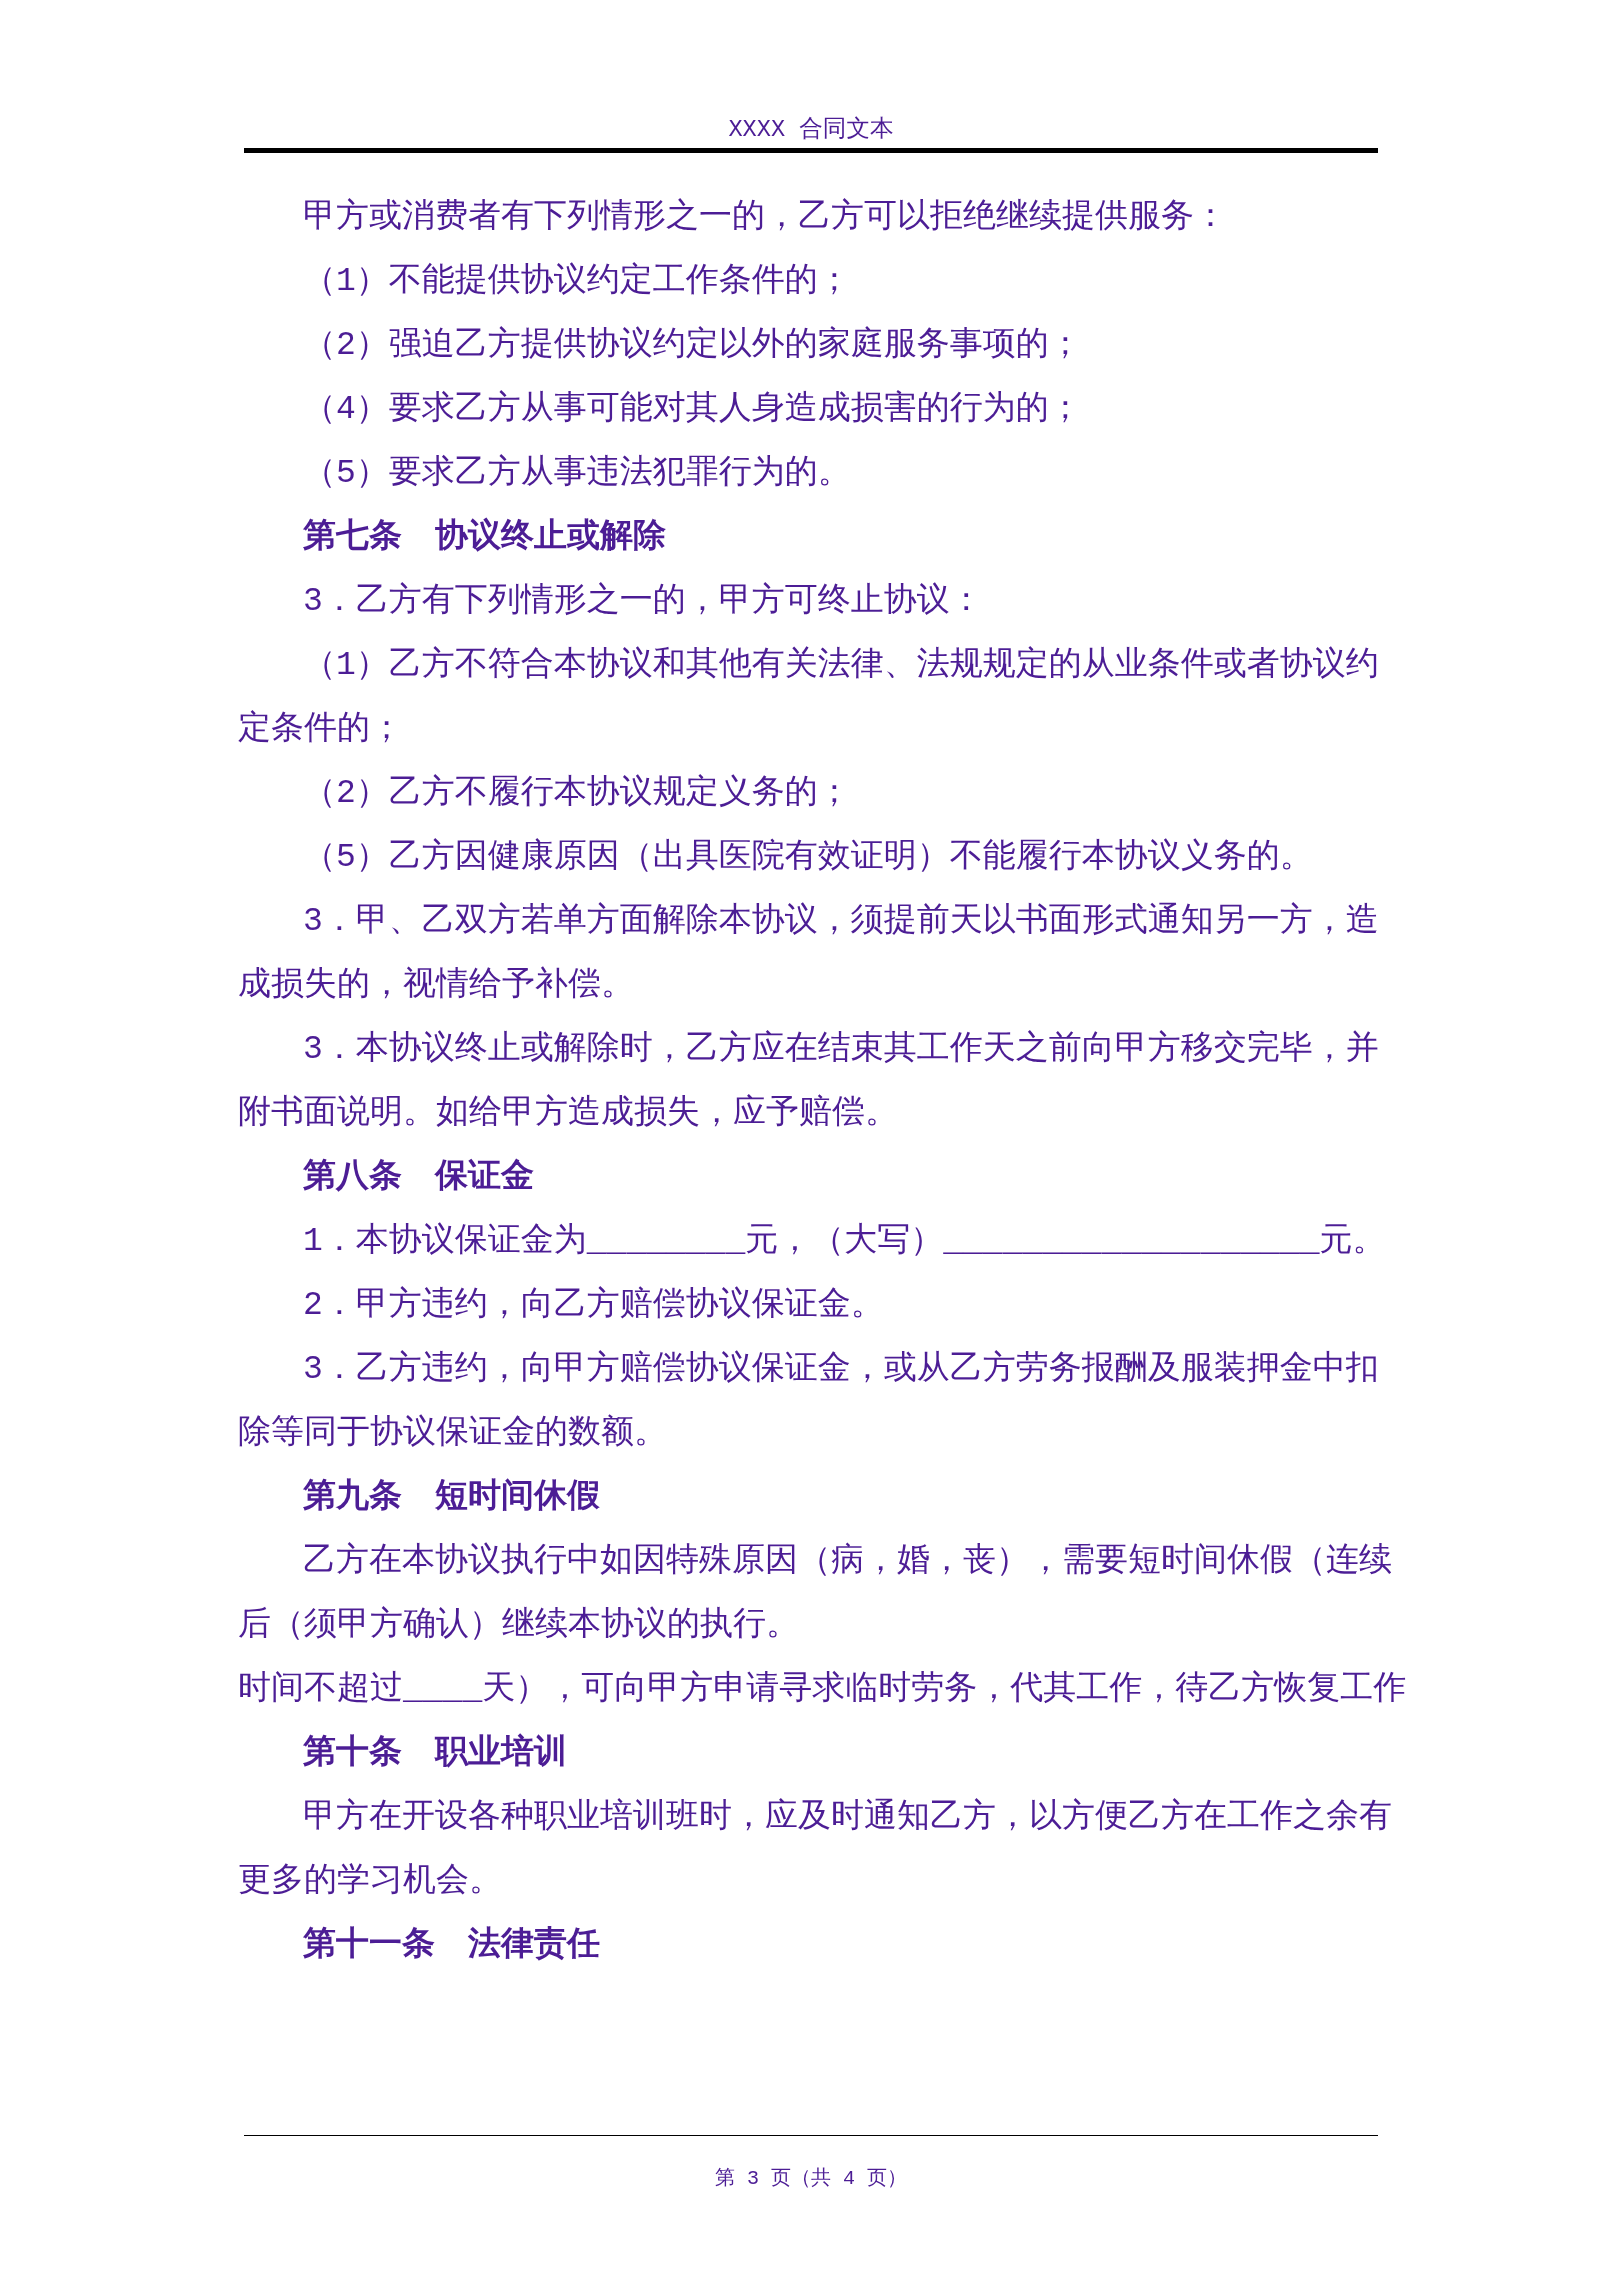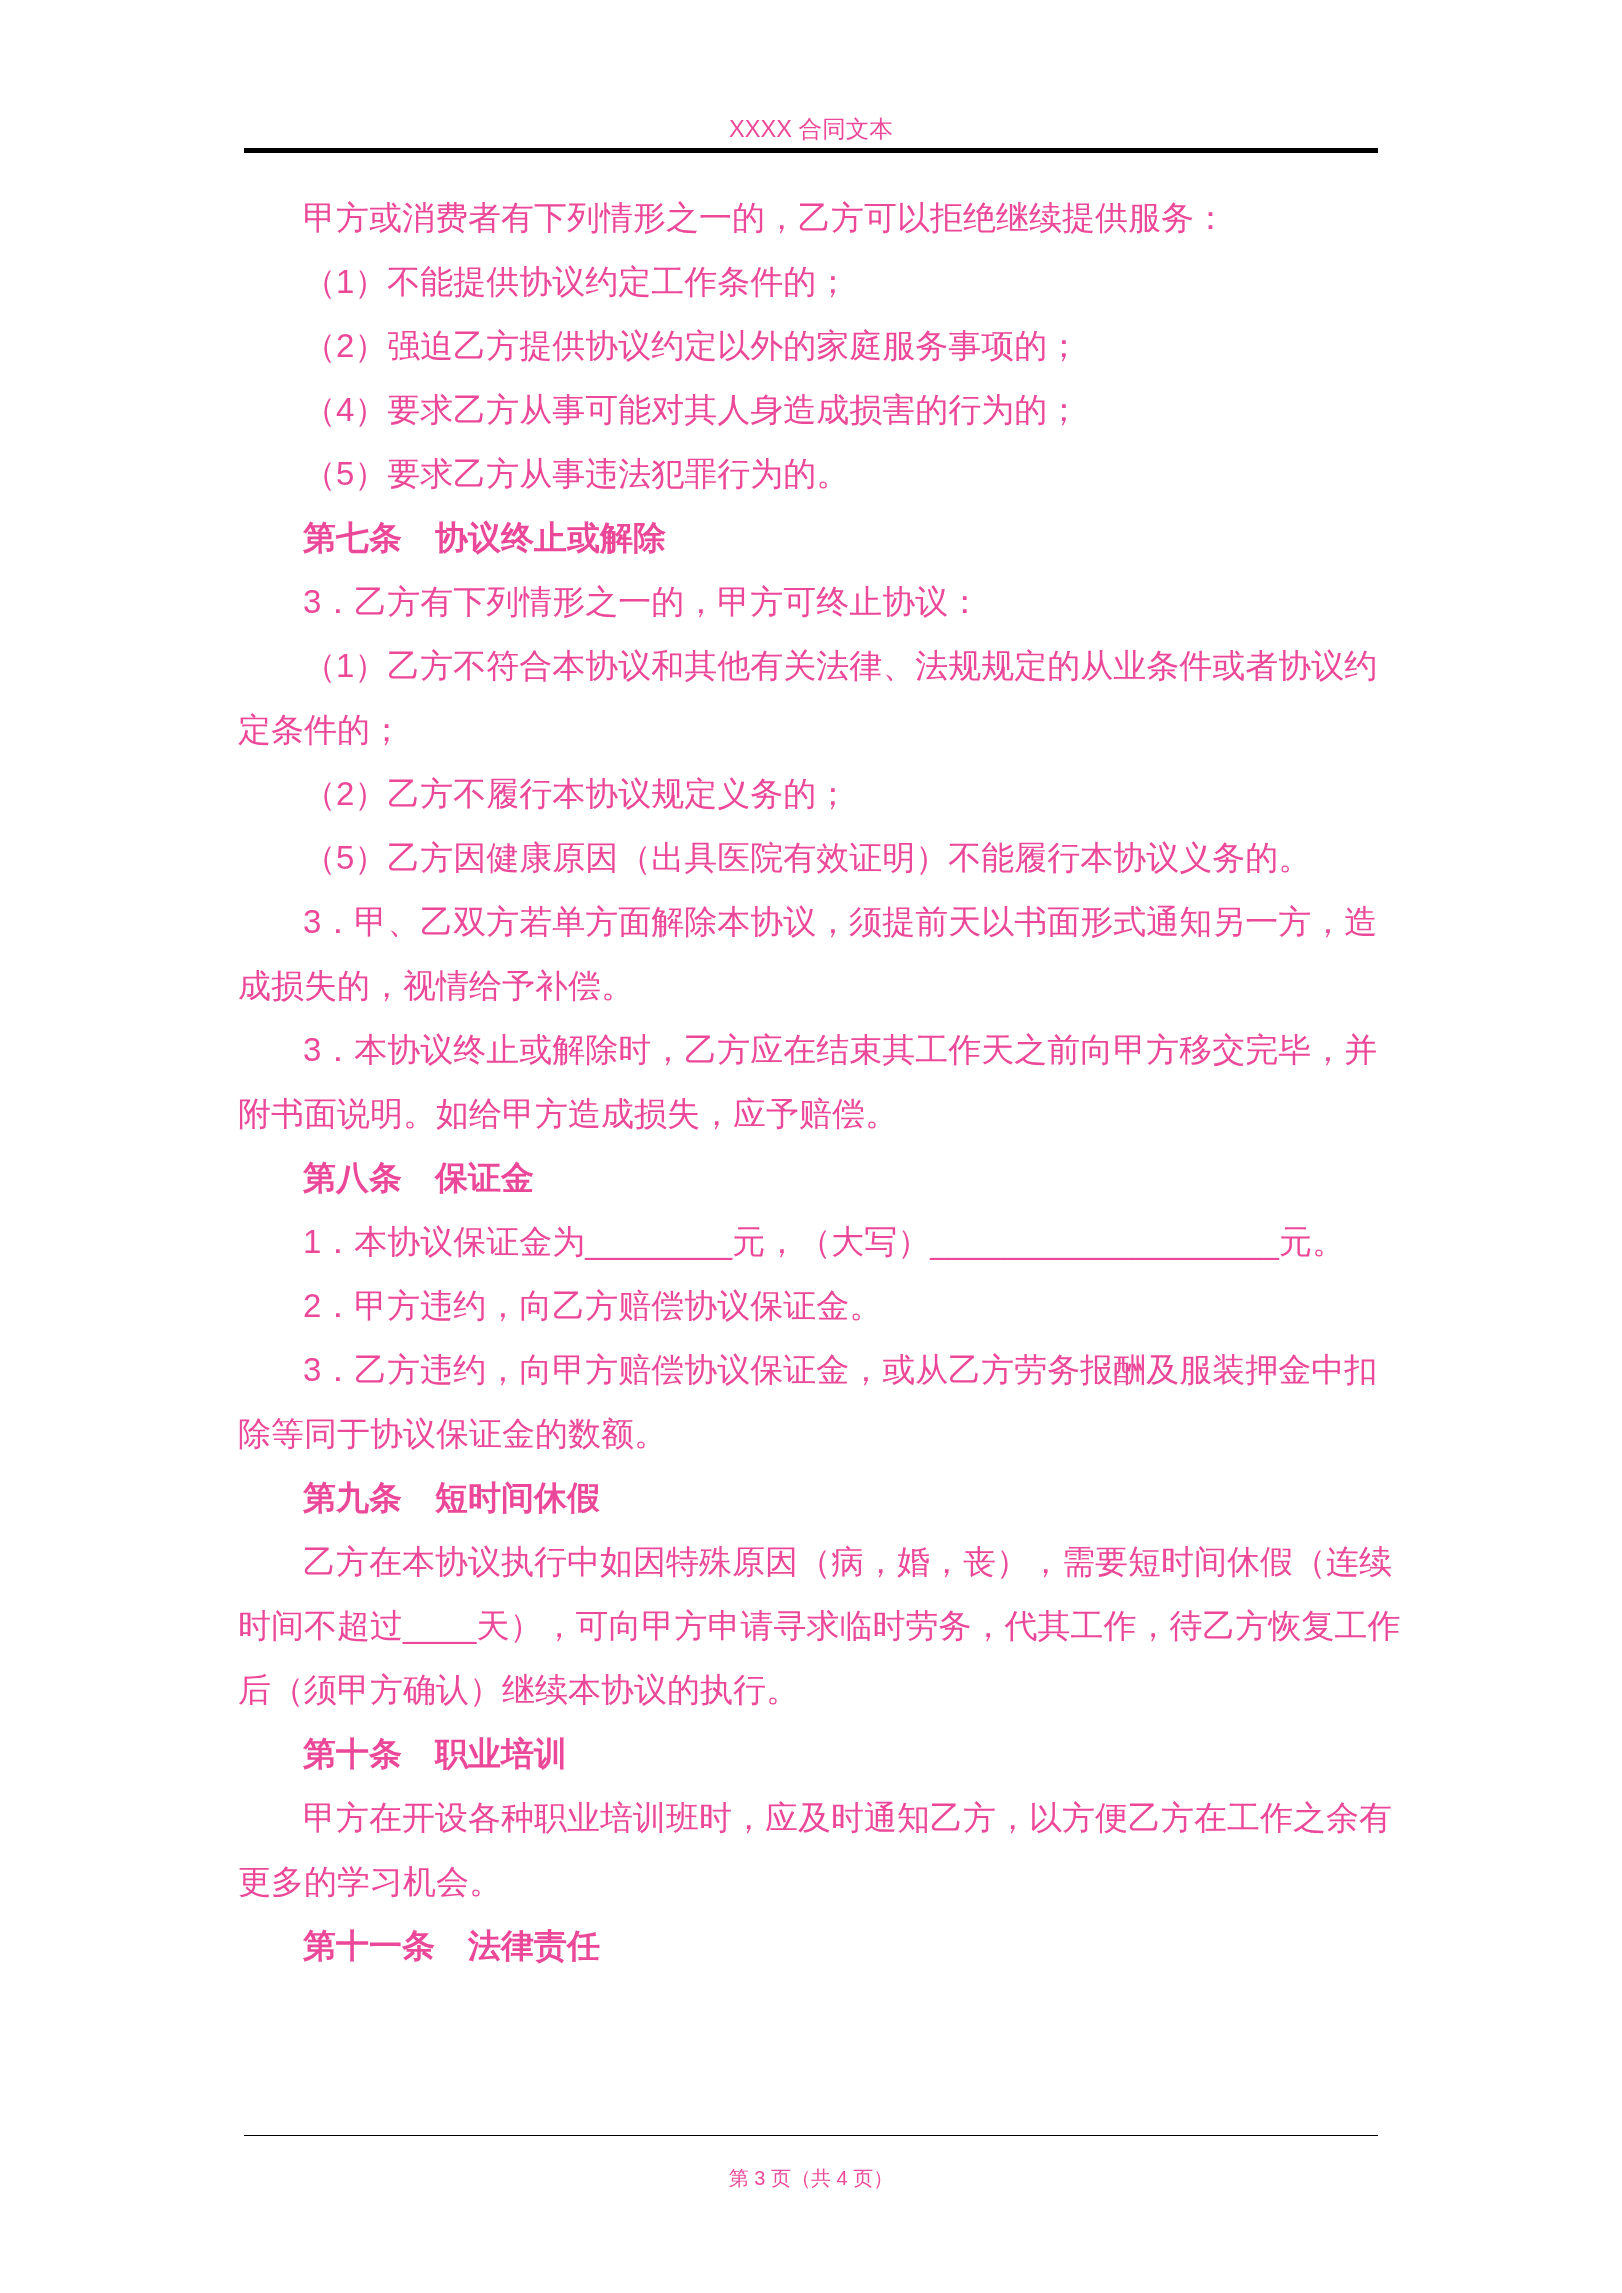--- a/index.html
+++ b/index.html
@@ -5,22 +5,22 @@
   html, body {
     margin: 0;
     padding: 0;
     background: #ffffff;
   }
   .page {
     position: relative;
     width: 1623px;
     height: 2294px;
     background: #ffffff;
-    color: #ec4899;
-    font-family: Liberation Sans, sans-serif;
+    color: #4c1d95;
+    font-family: Liberation Mono, monospace;
     overflow: hidden;
   }
   
   .header-title {
     position: absolute;
     left: 244px;
     width: 1134px;
     top: 115px;
     text-align: center;
     font-size: 23.6px;
@@ -99,22 +99,22 @@
       <p class="cont">成损失的，视情给予补偿。</p>
       <p class="para">3．本协议终止或解除时，乙方应在结束其工作天之前向甲方移交完毕，并</p>
       <p class="cont">附书面说明。如给甲方造成损失，应予赔偿。</p>
       <p class="heading">第八条　保证金</p>
       <p class="para">1．本协议保证金为________元，（大写）___________________元。</p>
       <p class="para">2．甲方违约，向乙方赔偿协议保证金。</p>
       <p class="para">3．乙方违约，向甲方赔偿协议保证金，或从乙方劳务报酬及服装押金中扣</p>
       <p class="cont">除等同于协议保证金的数额。</p>
       <p class="heading">第九条　短时间休假</p>
       <p class="para">乙方在本协议执行中如因特殊原因（病，婚，丧），需要短时间休假（连续</p>
+      <p class="cont">后（须甲方确认）继续本协议的执行。</p>
       <p class="cont">时间不超过____天），可向甲方申请寻求临时劳务，代其工作，待乙方恢复工作</p>
-      <p class="cont">后（须甲方确认）继续本协议的执行。</p>
       <p class="heading">第十条　职业培训</p>
       <p class="para">甲方在开设各种职业培训班时，应及时通知乙方，以方便乙方在工作之余有</p>
       <p class="cont">更多的学习机会。</p>
       <p class="heading">第十一条　法律责任</p>
     </div>
 
   <div class="footer-rule"></div>
   <div class="footer-text">第 3 页（共 4 页）</div>
 
 </div>

